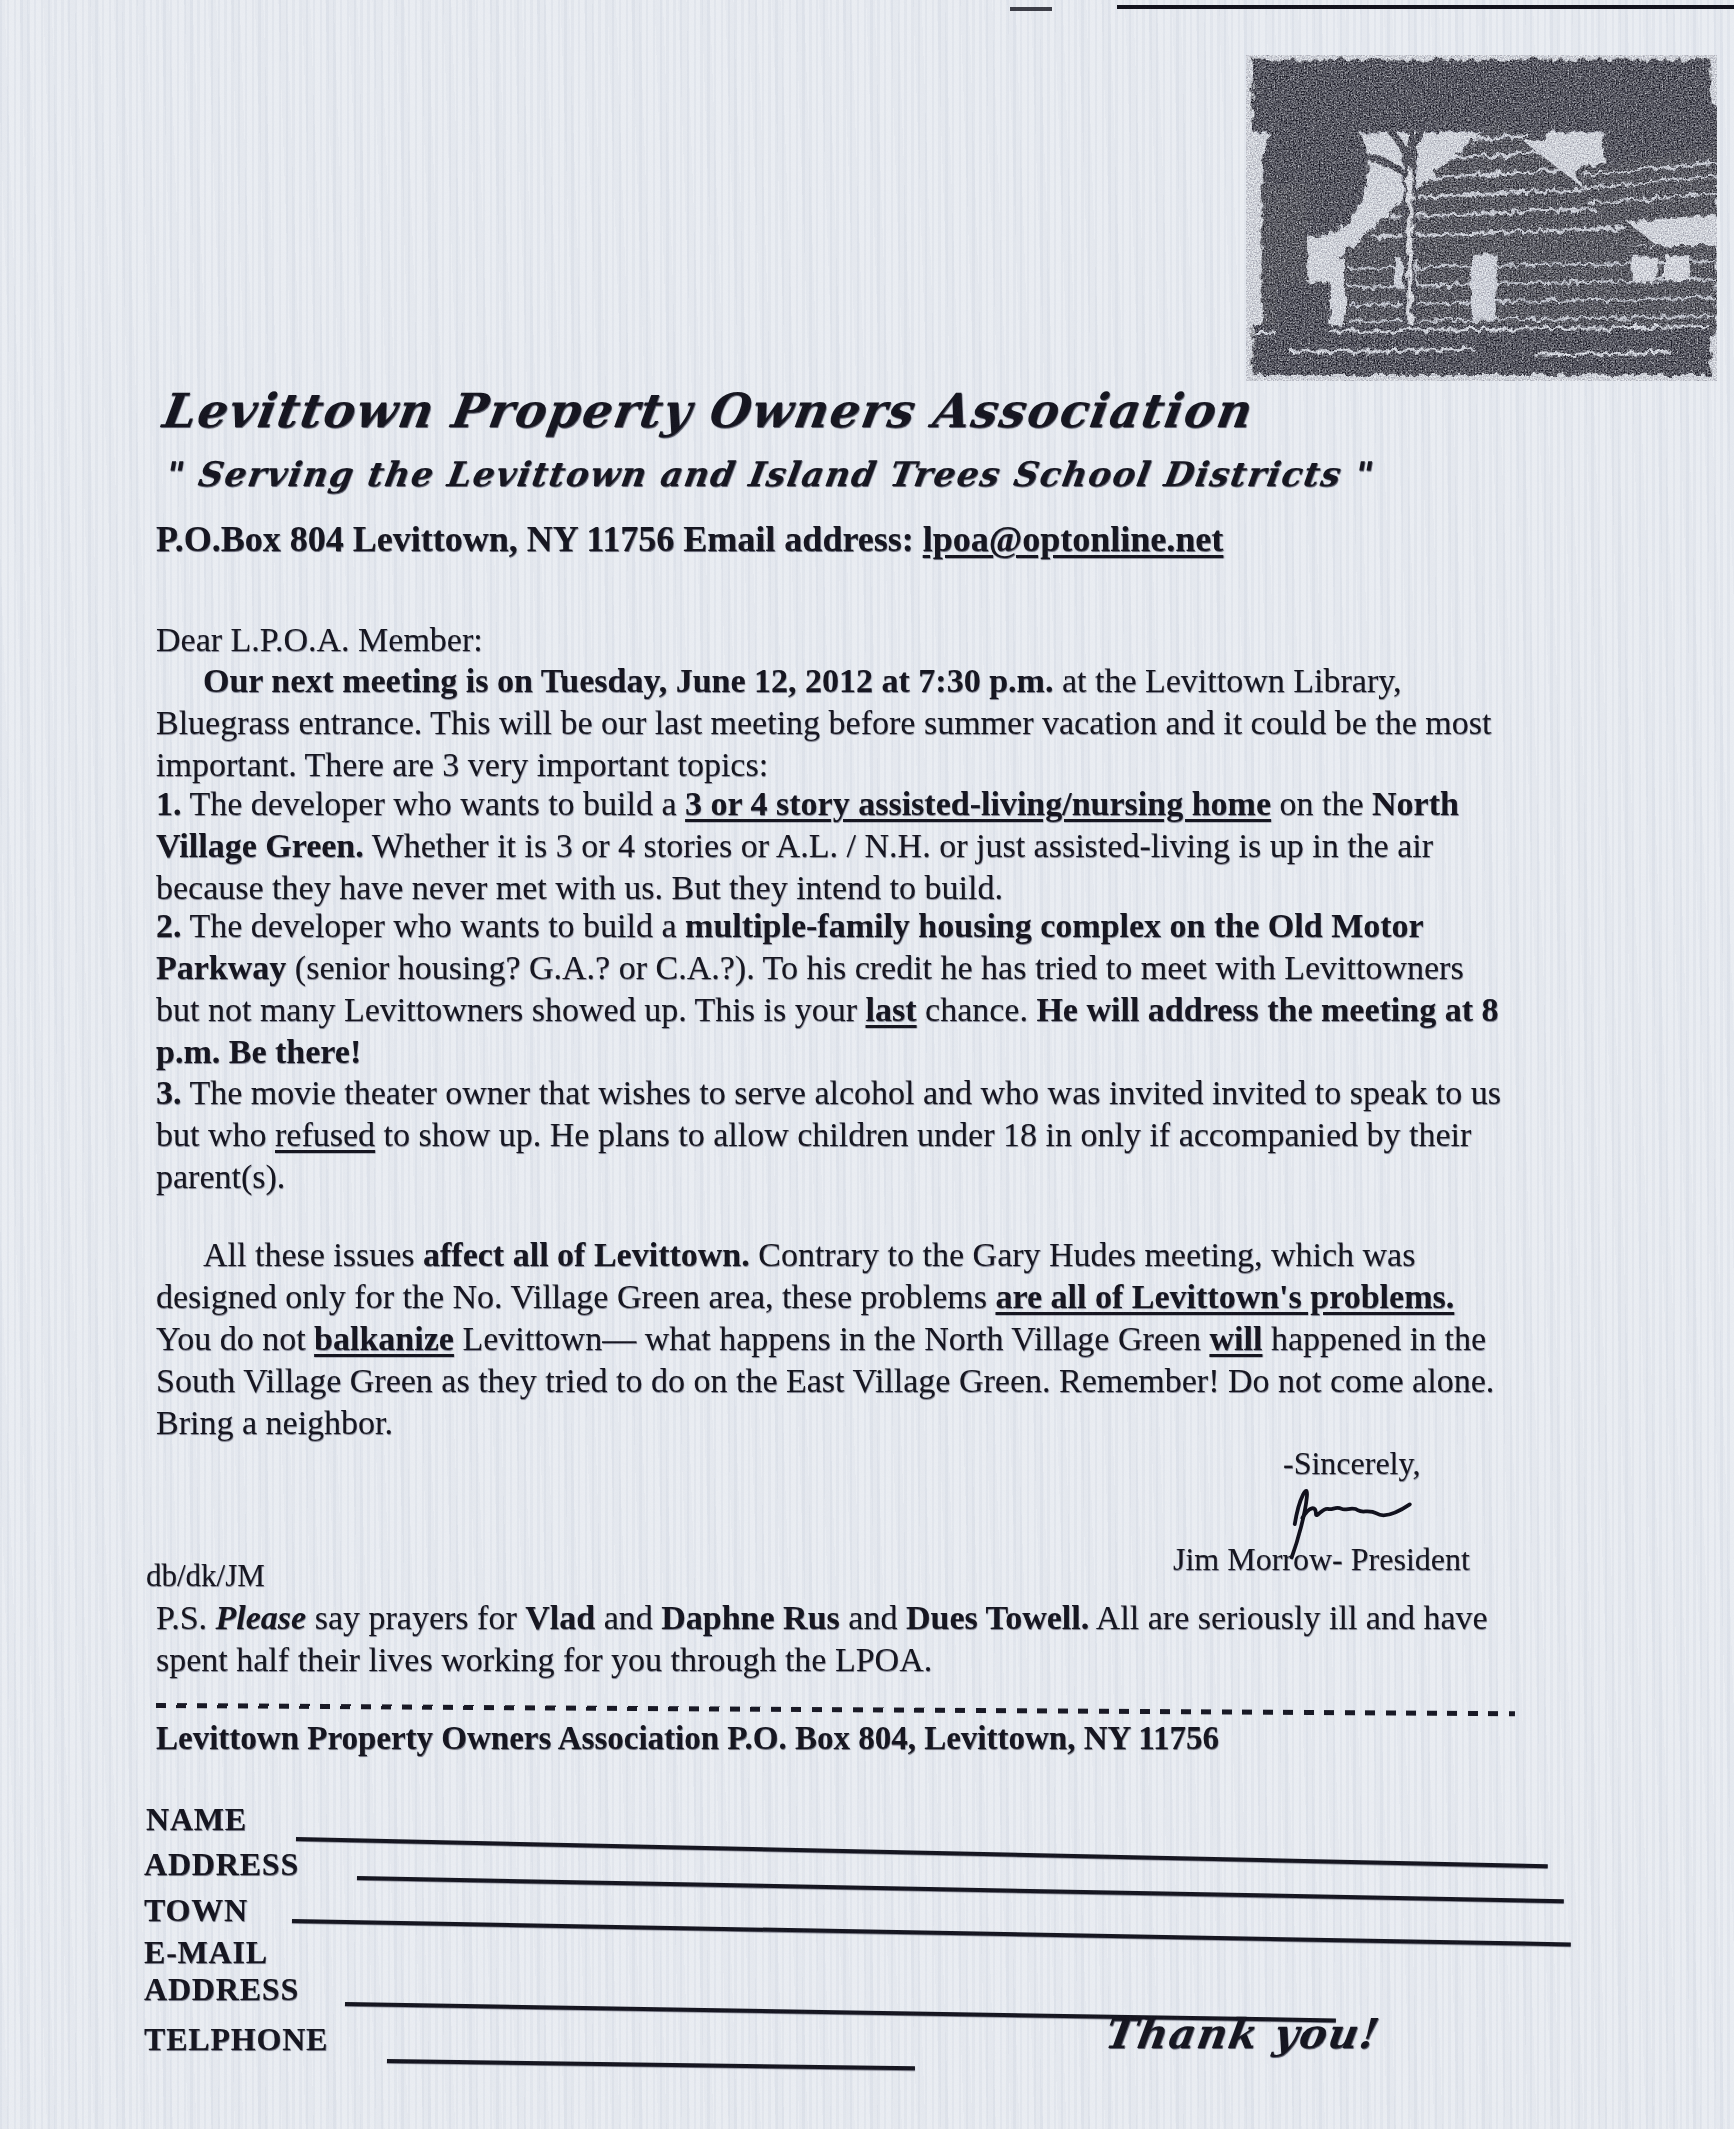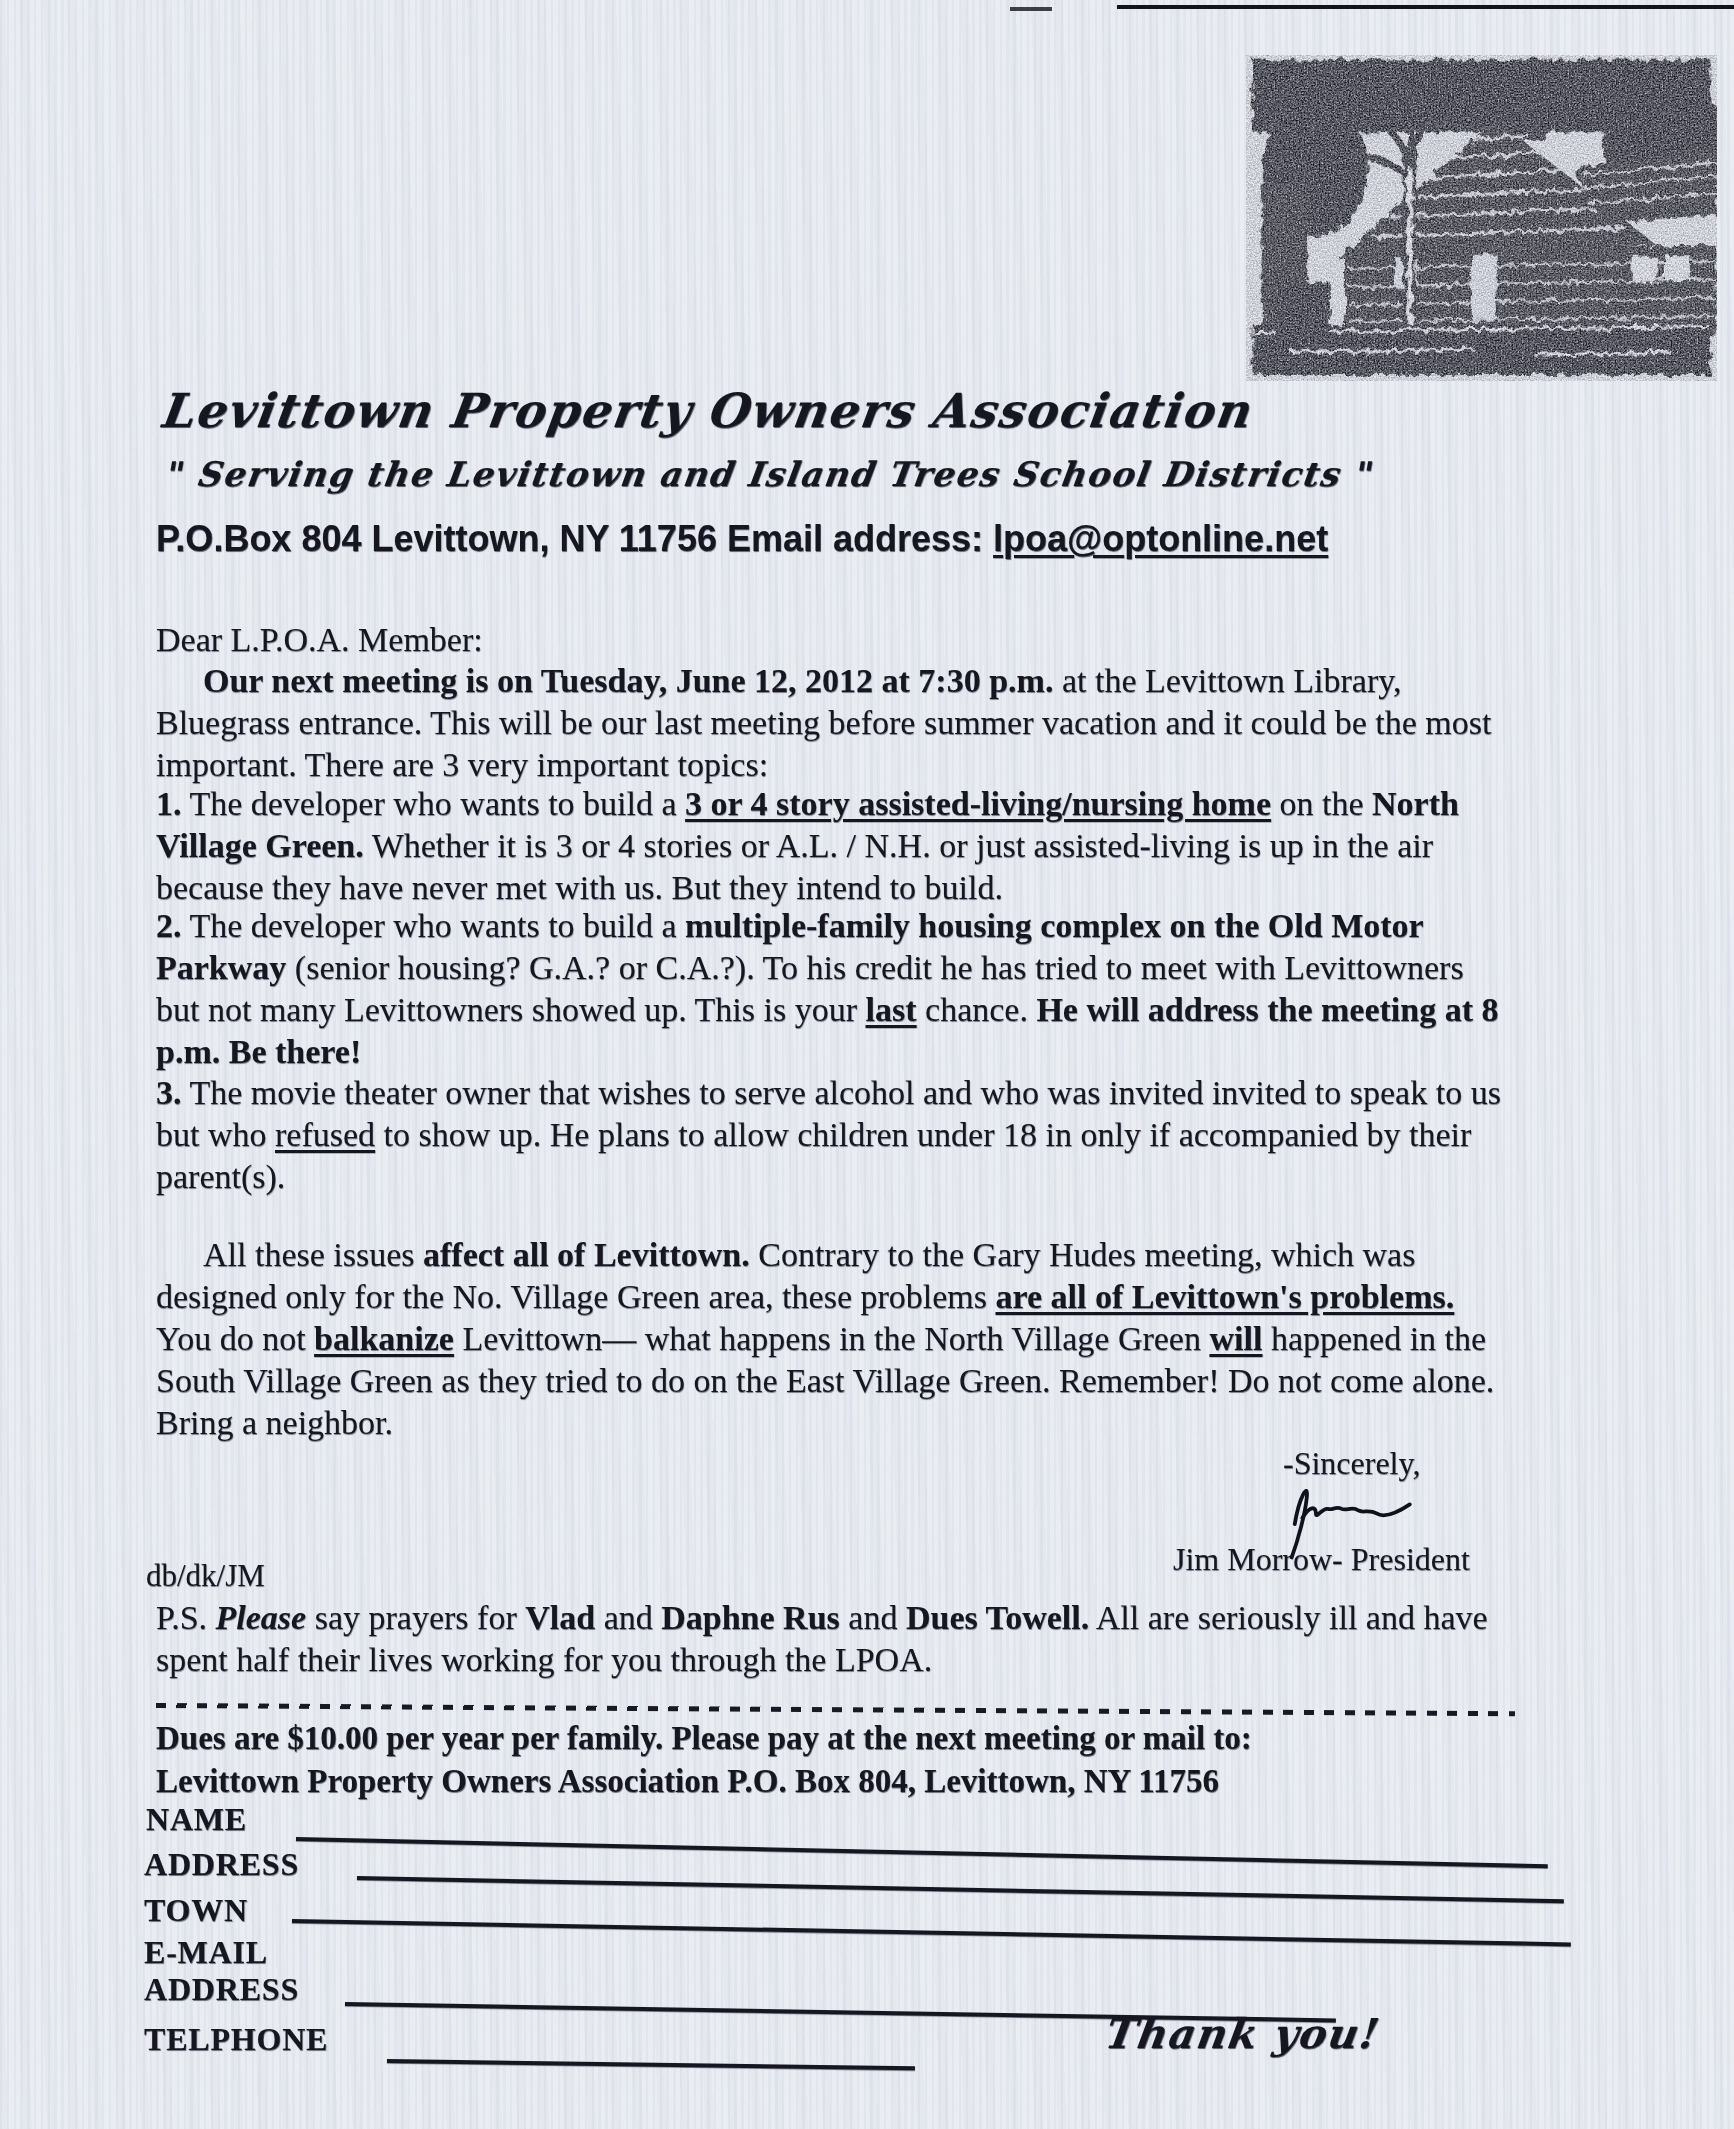--- a/index.html
+++ b/index.html
@@ -32,21 +32,21 @@
     font-style:italic;font-weight:700;
     transform:skewX(-10deg);
     transform-origin:left bottom;
     letter-spacing:1.5px;
     text-shadow:0.8px 0.8px 0.8px rgba(10,10,30,.65);
     white-space:nowrap;
   }
   .letterhead-org{position:absolute;left:159px;top:383px;font-size:47px;}
   .letterhead-tagline{position:absolute;left:163px;top:454px;font-size:34px;}
   .letterhead-address{position:absolute;left:156px;top:518px;font-size:36px;font-weight:700;
-    font-family:Liberation Sans, sans-serif;text-shadow:0.6px 0.6px 0.8px rgba(10,10,30,.6);white-space:nowrap;}
+    font-family:Liberation Serif, serif;text-shadow:0.6px 0.6px 0.8px rgba(10,10,30,.6);white-space:nowrap;}
 
   .indent{text-indent:47px;}
 
   .closing-sincerely{position:absolute;left:1283px;top:1445px;font-size:32px;white-space:nowrap;
     text-shadow:0.5px 0.5px 0.8px rgba(16,16,40,.5);}
   .closing-name{position:absolute;left:1173px;top:1520px;font-size:32px;white-space:nowrap;
     text-shadow:0.5px 0.5px 0.8px rgba(16,16,40,.5);margin-top:21px;}
   .signature-svg{position:absolute;left:1269px;top:1471px;}
 
   .initials{position:absolute;left:146px;top:1558px;font-size:31px;
@@ -172,21 +172,20 @@
       <path d="M44,62 C54,46 62,46 62,56 C62,64 70,48 78,50 C84,52 88,46 96,50 C102,53 110,46 118,52 C124,56 132,50 142,56 C152,62 168,56 186,44"></path>
     </g>
   </svg>
   <div class="closing-name">Jim Morrow- President</div>
   <div class="initials">db/dk/JM</div>
   <div class="txt" style="top:1597px;"><span>P.S. </span><span class="s-b s-i">Please</span><span> say prayers for </span><span class="s-b">Vlad</span><span> and </span><span class="s-b">Daphne Rus</span><span> and </span><span class="s-b">Dues Towell.</span><span>  All are seriously ill and have spent half their lives working for you through the LPOA.</span></div>
 
   <div class="dashed-sep"></div>
 
   <div class="dues">
-    <div>Dues are $10.00 per year per family.  Please pay at the next meeting or mail to:</div>
     <div>Levittown Property Owners Association P.O. Box 804, Levittown, NY 11756</div>
   </div>
 
   <div class="form-label" style="left:146px;top:1801px;">NAME</div>
   <div class="blank-line" style="left:296px;top:1837px;width:1252px;transform:rotate(1.25deg);"></div>
 
   <div class="form-label" style="left:144px;top:1846px;">ADDRESS</div>
   <div class="blank-line" style="left:357px;top:1876px;width:1207px;transform:rotate(1.1deg);"></div>
 
   <div class="form-label" style="left:144px;top:1892px;">TOWN</div>

